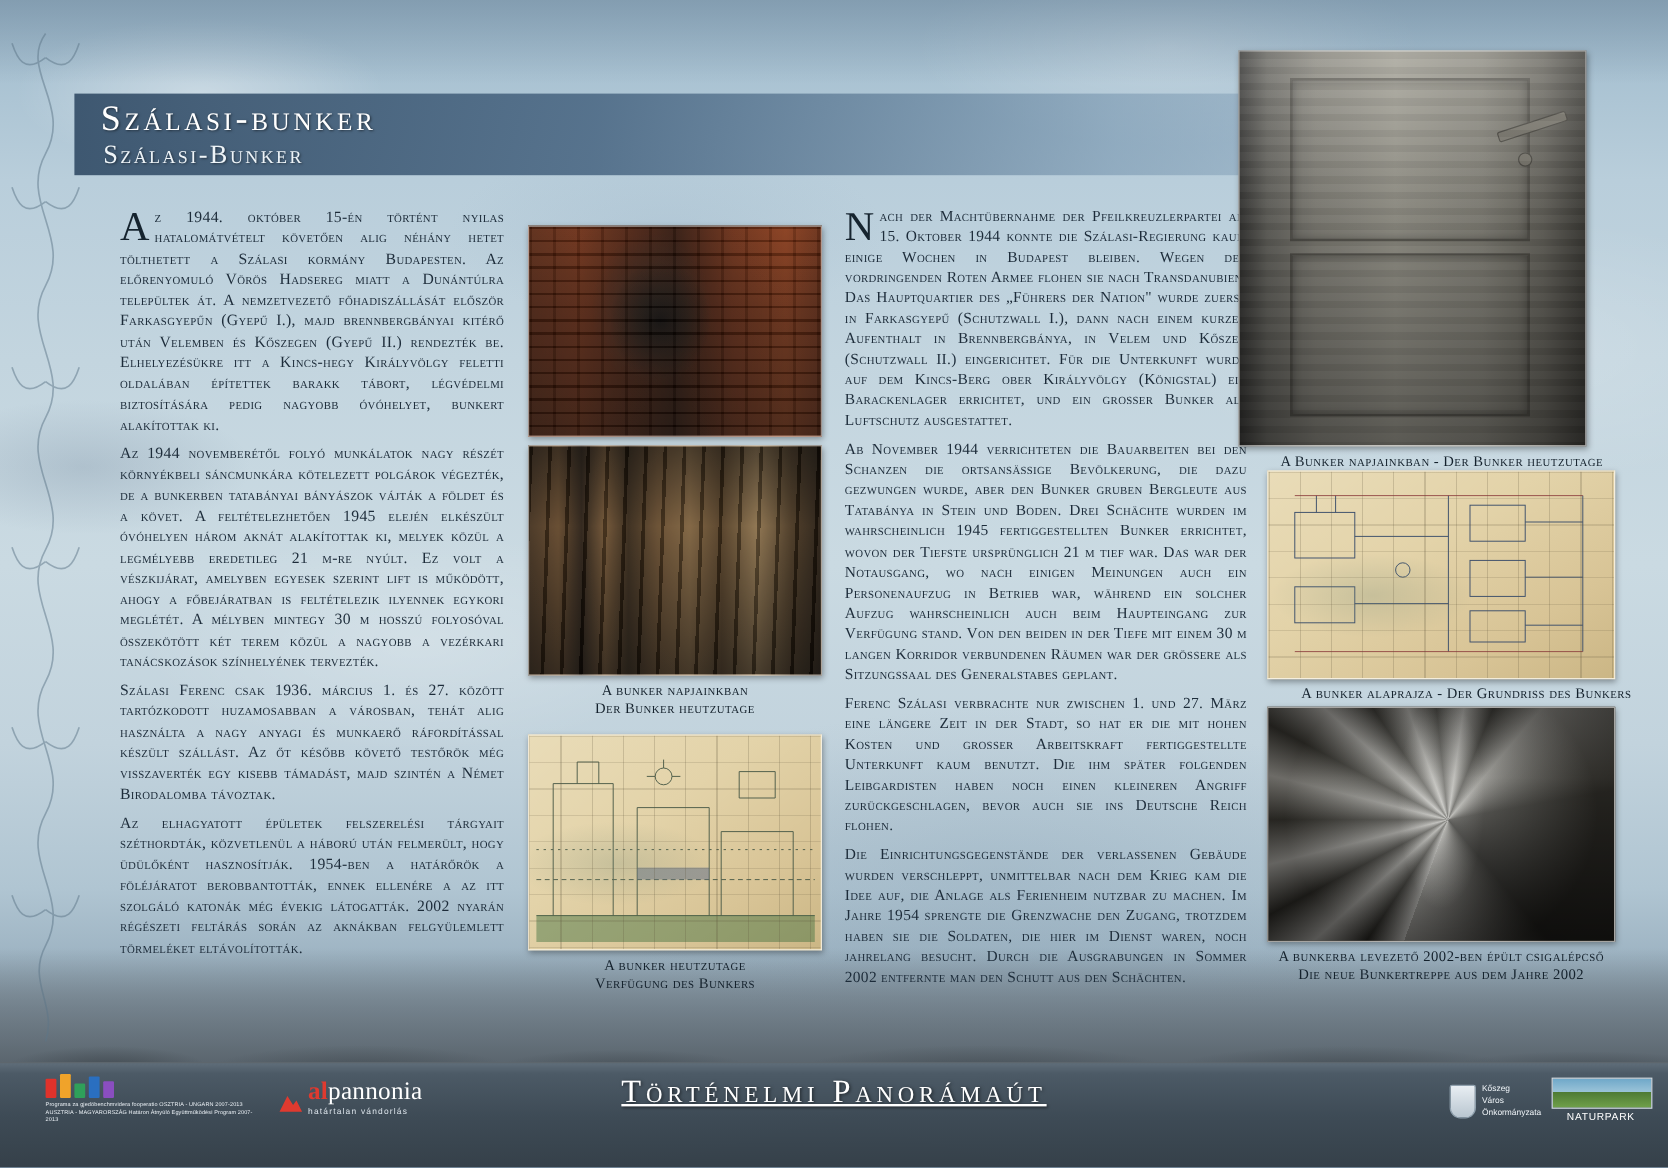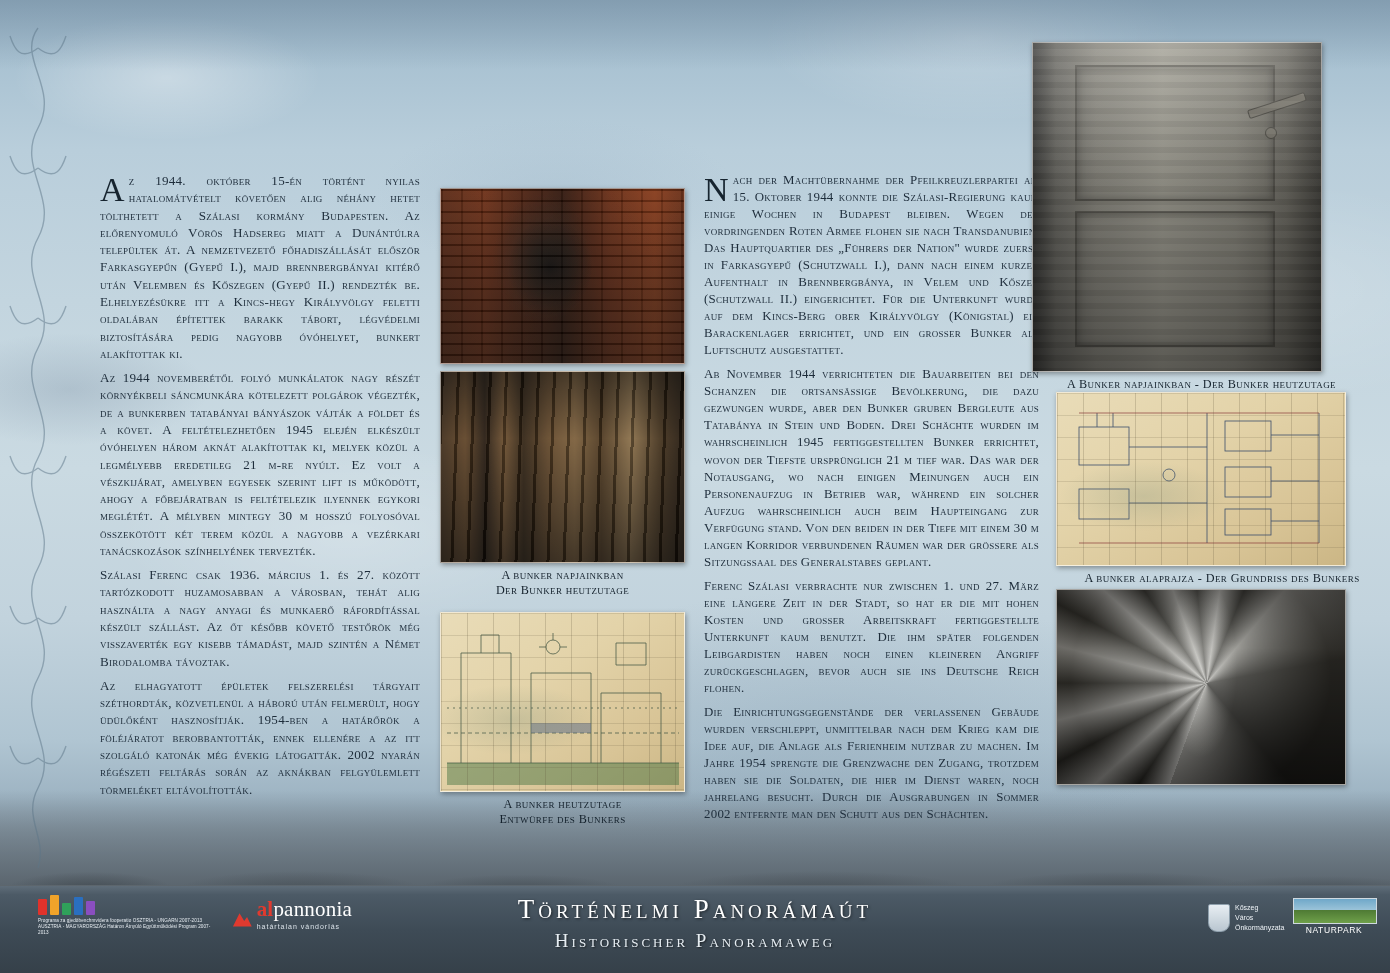--- a/index.html
+++ b/index.html
@@ -284,20 +284,21 @@
   .footer-title {
     position: absolute;
     left: 0; top: 8px; width: 1390px;
     text-align: center;
     color: #ffffff;
     font-family: "Liberation Serif", serif;
     font-variant: small-caps;
     letter-spacing: 4px;
     font-size: 27px;
     text-shadow: 1px 1px 3px rgba(0,0,0,0.6);
+    text-decoration: underline;
   }
   .footer-sub {
     position: absolute;
     left: 0; top: 44px; width: 1390px;
     text-align: center;
     color: #e6edf2;
     font-family: "Liberation Serif", serif;
     font-variant: small-caps;
     letter-spacing: 3px;
     font-size: 19px;
@@ -382,20 +383,24 @@
       <path d="M30 300 C12 314 6 300 2 288"></path>
       <path d="M30 450 C48 464 54 450 58 438"></path>
       <path d="M30 450 C12 464 6 450 2 438"></path>
       <path d="M30 600 C48 614 54 600 58 588"></path>
       <path d="M30 600 C12 614 6 600 2 588"></path>
       <path d="M30 740 C48 754 54 740 58 728"></path>
       <path d="M30 740 C12 754 6 740 2 728"></path>
     </g>
   </svg>
 
+  <div class="title-bar">
+    <div class="hu">Szálasi-bunker</div>
+    <div class="de">Szálasi-Bunker</div>
+  </div>
 
   <div class="col col-hu">
     <p class="dropcap">Az 1944. október 15-én történt nyilas hatalomátvételt követően alig néhány hetet tölthetett a Szálasi kormány Budapesten. Az előrenyomuló Vörös Hadsereg miatt a Dunántúlra települtek át. A nemzetvezető főhadiszállását először Farkasgyepűn (Gyepű I.), majd brennbergbányai kitérő után Velemben és Kőszegen (Gyepű II.) rendezték be. Elhelyezésükre itt a Kincs-hegy Királyvölgy feletti oldalában építettek barakk tábort, légvédelmi biztosítására pedig nagyobb óvóhelyet, bunkert alakítottak ki.</p>
     <p>Az 1944 novemberétől folyó munkálatok nagy részét környékbeli sáncmunkára kötelezett polgárok végezték, de a bunkerben tatabányai bányászok vájták a földet és a követ. A feltételezhetően 1945 elején elkészült óvóhelyen három aknát alakítottak ki, melyek közül a legmélyebb eredetileg 21 m-re nyúlt. Ez volt a vészkijárat, amelyben egyesek szerint lift is működött, ahogy a főbejáratban is feltételezik ilyennek egykori meglétét. A mélyben mintegy 30 m hosszú folyosóval összekötött két terem közül a nagyobb a vezérkari tanácskozások színhelyének tervezték.</p>
     <p>Szálasi Ferenc csak 1936. március 1. és 27. között tartózkodott huzamosabban a városban, tehát alig használta a nagy anyagi és munkaerő ráfordítással készült szállást. Az őt később követő testőrök még visszaverték egy kisebb támadást, majd szintén a Német Birodalomba távoztak.</p>
     <p>Az elhagyatott épületek felszerelési tárgyait széthordták, közvetlenül a háború után felmerült, hogy üdülőként hasznosítják. 1954-ben a határőrök a föléjáratot berobbantották, ennek ellenére a az itt szolgáló katonák még évekig látogatták. 2002 nyarán régészeti feltárás során az aknákban felgyülemlett törmeléket eltávolították.</p>
   </div>
 
   <div class="col col-de">
     <p class="dropcap">Nach der Machtübernahme der Pfeilkreuzlerpartei am 15. Oktober 1944 konnte die Szálasi-Regierung kaum einige Wochen in Budapest bleiben. Wegen der vordringenden Roten Armee flohen sie nach Transdanubien. Das Hauptquartier des „Führers der Nation" wurde zuerst in Farkasgyepű (Schutzwall I.), dann nach einem kurzen Aufenthalt in Brennbergbánya, in Velem und Kőszeg (Schutzwall II.) eingerichtet. Für die Unterkunft wurde auf dem Kincs-Berg ober Királyvölgy (Königstal) ein Barackenlager errichtet, und ein grosser Bunker als Luftschutz ausgestattet.</p>
@@ -438,21 +443,21 @@
         <g fill="#3e6f3e" opacity="0.45">
           <rect x="6" y="150" width="232" height="22"></rect>
         </g>
         <g fill="#5a6a8a" opacity="0.5">
           <rect x="90" y="110" width="60" height="10"></rect>
         </g>
       </svg>
     </div>
     <div class="caption">
       <span class="l2">A bunker heutzutage</span>
-      <span class="l2">Entwürfe des Bunkers</span>
+      <span class="l2">Verfügung des Bunkers</span>
     </div>
   </div>
 
   <div class="figure" style="left:1032px; top:42px; width:339px;border-radius:19px;">
     <div class="photo img-door" style="width:288px; height:328px;">
       <div class="door-panel" style="left:42px; top:22px; width:196px; height:132px;"></div>
       <div class="door-panel" style="left:42px; top:168px; width:196px; height:132px;"></div>
       <div class="door-handle" style="left:214px; top:58px; width:58px; height:7px; transform:rotate(-18deg);"></div>
       <div class="door-handle" style="left:232px; top:84px; width:10px; height:10px; border-radius:50%;"></div>
     </div>
@@ -487,25 +492,28 @@
     </div>
     <div class="caption">
       <span>A bunker alaprajza</span>
       <span> - </span>
       <span>Der Grundriss des Bunkers</span>
     </div>
   </div>
 
   <div class="figure" style="left:1056px; top:589px; width:290px;">
     <div class="photo img-stairs" style="width:288px; height:194px;"></div>
+    <div class="caption">
+      <span class="l2">A bunkerba levezető 2002-ben épült csigalépcső</span>
+      <span class="l2">Die neue Bunkertreppe aus dem Jahre 2002</span>
+    </div>
   </div>
 
   <div class="footer">
     <div class="footer-title">Történelmi Panorámaút</div>
-    <div class="footer-sub">Historischer Panoramaweg</div>
   </div>
 
   <div class="logo logo-hu">
     <div class="marks">
       <i style="height:16px;background:#e0322b"></i>
       <i style="height:20px;background:#f0a32a"></i>
       <i style="height:12px;background:#2fa05a"></i>
       <i style="height:18px;background:#2a6fc0"></i>
       <i style="height:14px;background:#8a4ec0"></i>
     </div>

